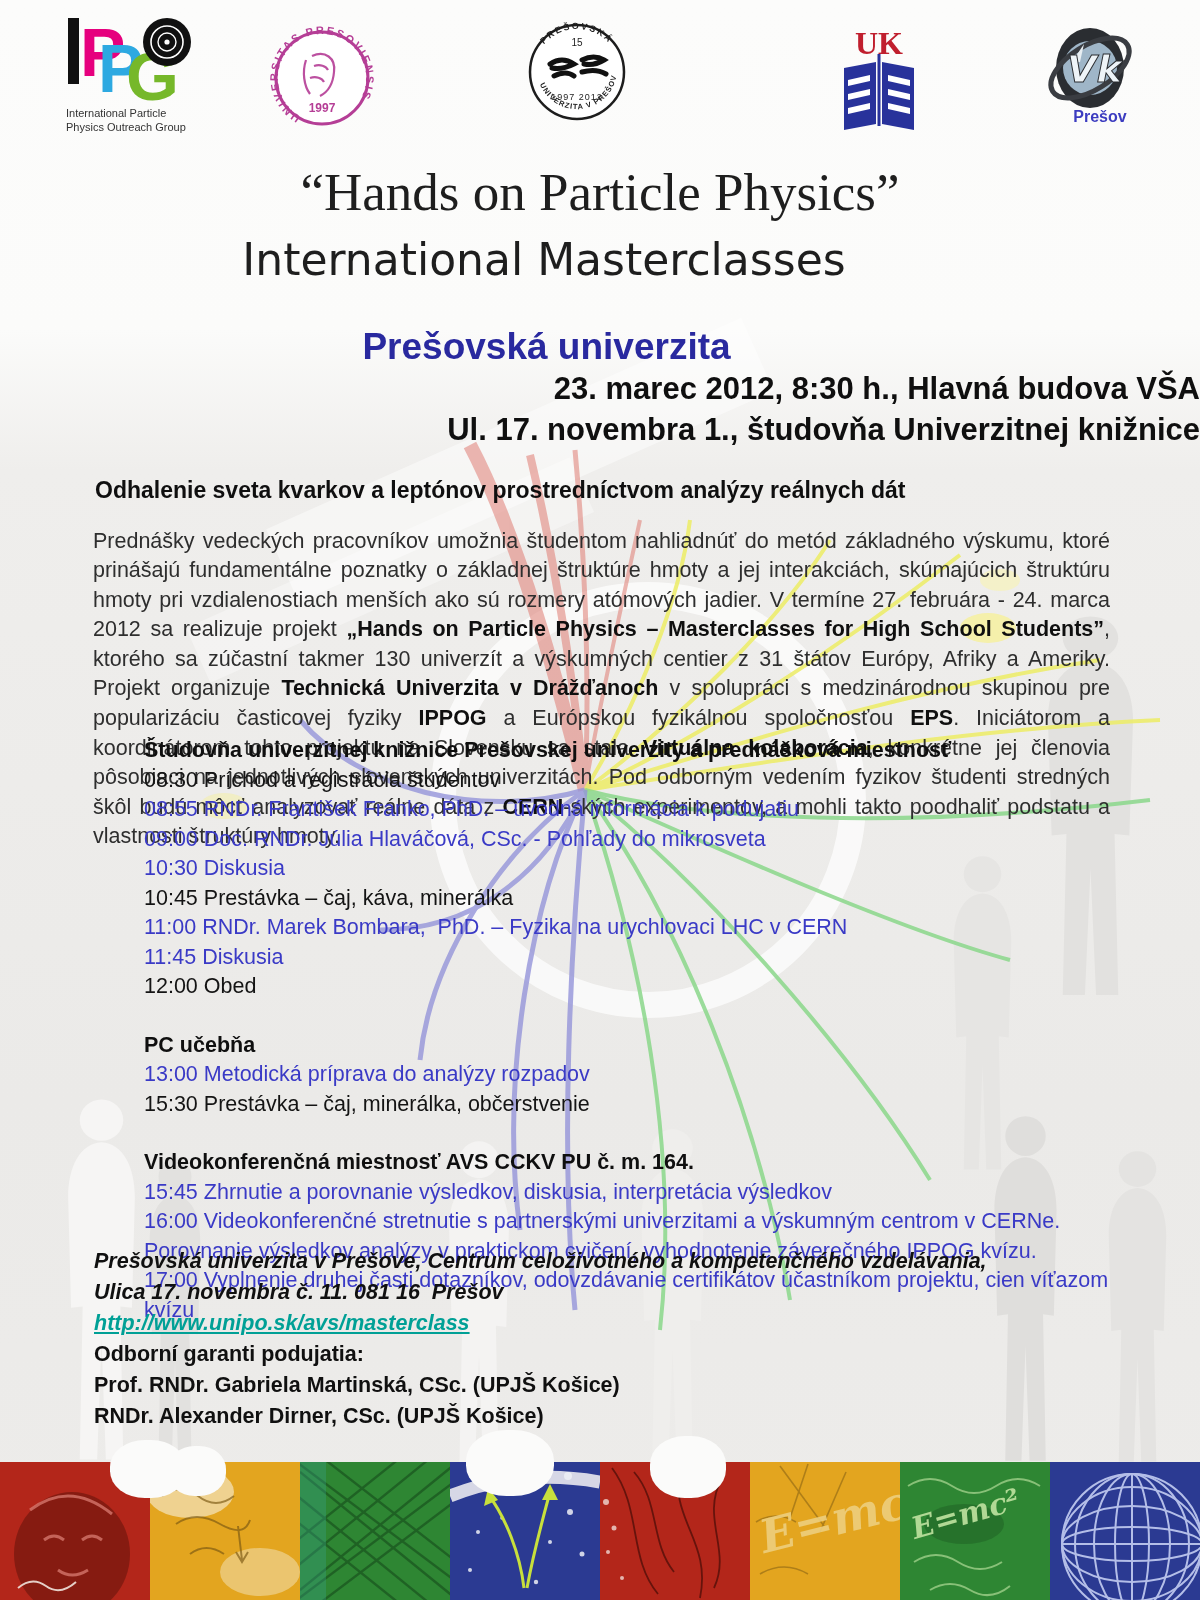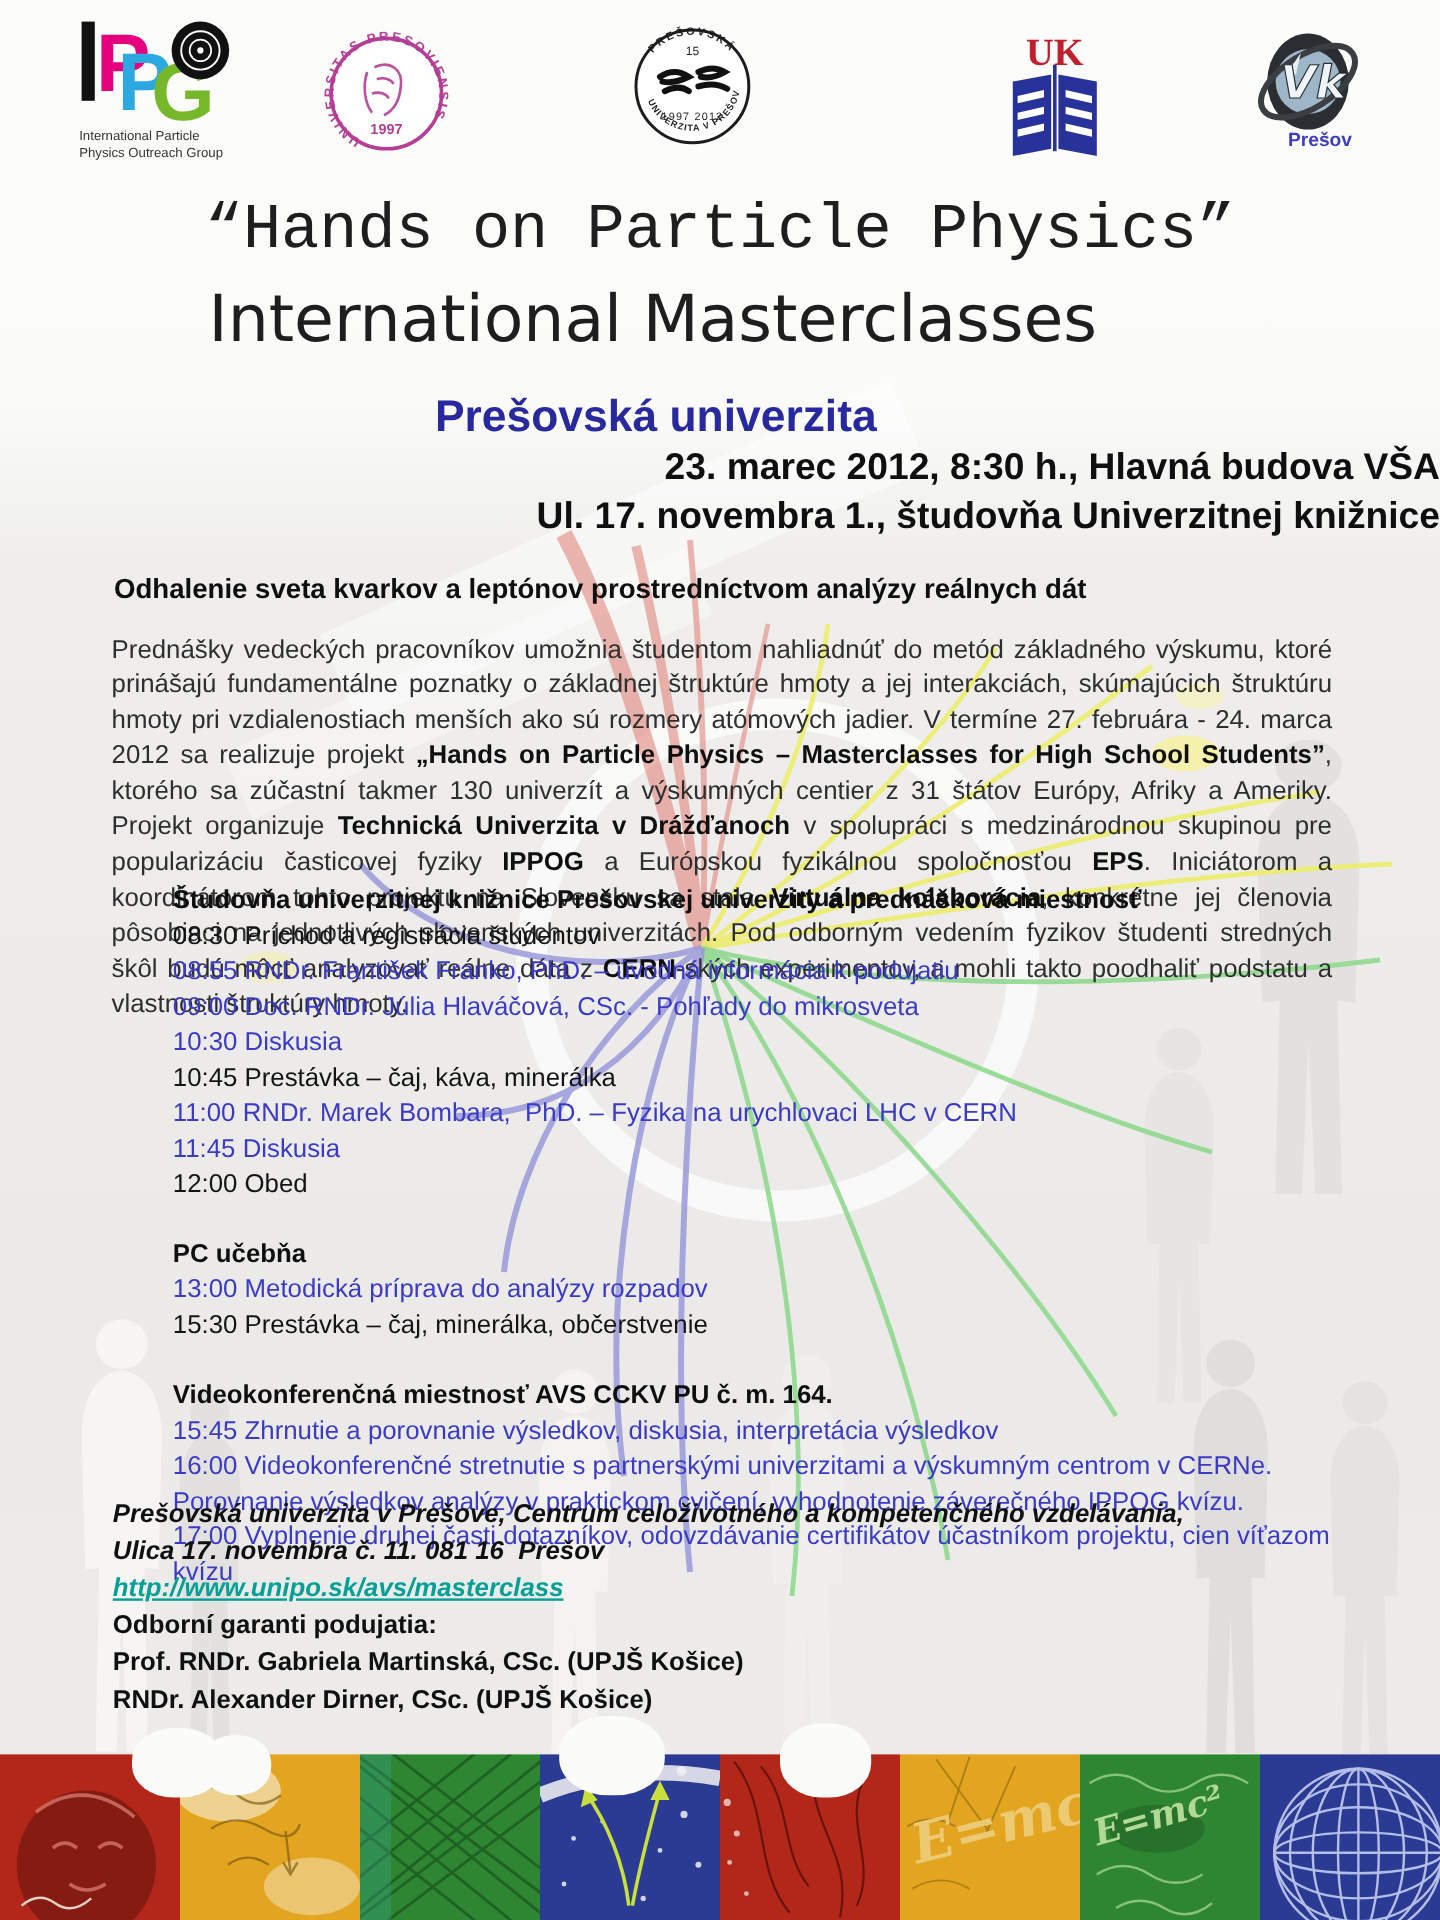--- a/index.html
+++ b/index.html
@@ -9,23 +9,23 @@
   svg{display:block}
   .bg{position:absolute;left:0;top:0;z-index:0;}
   .logo{position:absolute;z-index:3;}
   #logo-ippog{left:64px;top:14px}
   #logo-unipo-seal{left:270px;top:26px}
   #logo-presov-seal{left:518px;top:16px}
   #logo-uk{left:836px;top:24px}
   #logo-vk{left:1038px;top:22px}
   .cap{font-size:11px;color:#3a3a3a;line-height:13px}
   .title1{position:absolute;top:162px;left:0;width:1200px;text-align:center;
-          font-family:Liberation Mono, monospace;font-weight:400;font-size:53px;color:#1e1e1e;letter-spacing:0;}
+          font-family:Liberation Serif, serif;font-weight:400;font-size:53px;color:#1e1e1e;letter-spacing:0;}
   .title2{position:absolute;top:234px;left:0;width:1088px;text-align:center;
-          font-family:"DejaVu Sans",sans-serif;font-weight:400;font-size:54px;color:#1e1e1e;}
+          font-family:"DejaVu Sans",sans-serif;font-weight:400;font-size:44px;color:#1e1e1e;}
   .uni{position:absolute;top:326px;left:0;width:1093px;text-align:center;
        font-size:37px;font-weight:700;color:#29299f;}
   .evline{position:absolute;left:0;width:1200px;text-align:right;font-size:31px;font-weight:700;color:#0f0f0f;}
   .ev-dt{top:371px}
   .ev-addr{top:412px}
   .intro-h{position:absolute;top:477px;left:95px;font-size:23px;font-weight:700;color:#0f0f0f;}
   .intro-p{position:absolute;top:505px;left:93px;width:1017px;font-size:21.5px;line-height:29.6px;
            text-align:justify;color:#2e2e2e;}
   .intro-p .b{font-weight:700;color:#0f0f0f;}
   .schedule{position:absolute;top:736px;left:144px;width:968px;font-size:21.5px;line-height:29.5px;}

